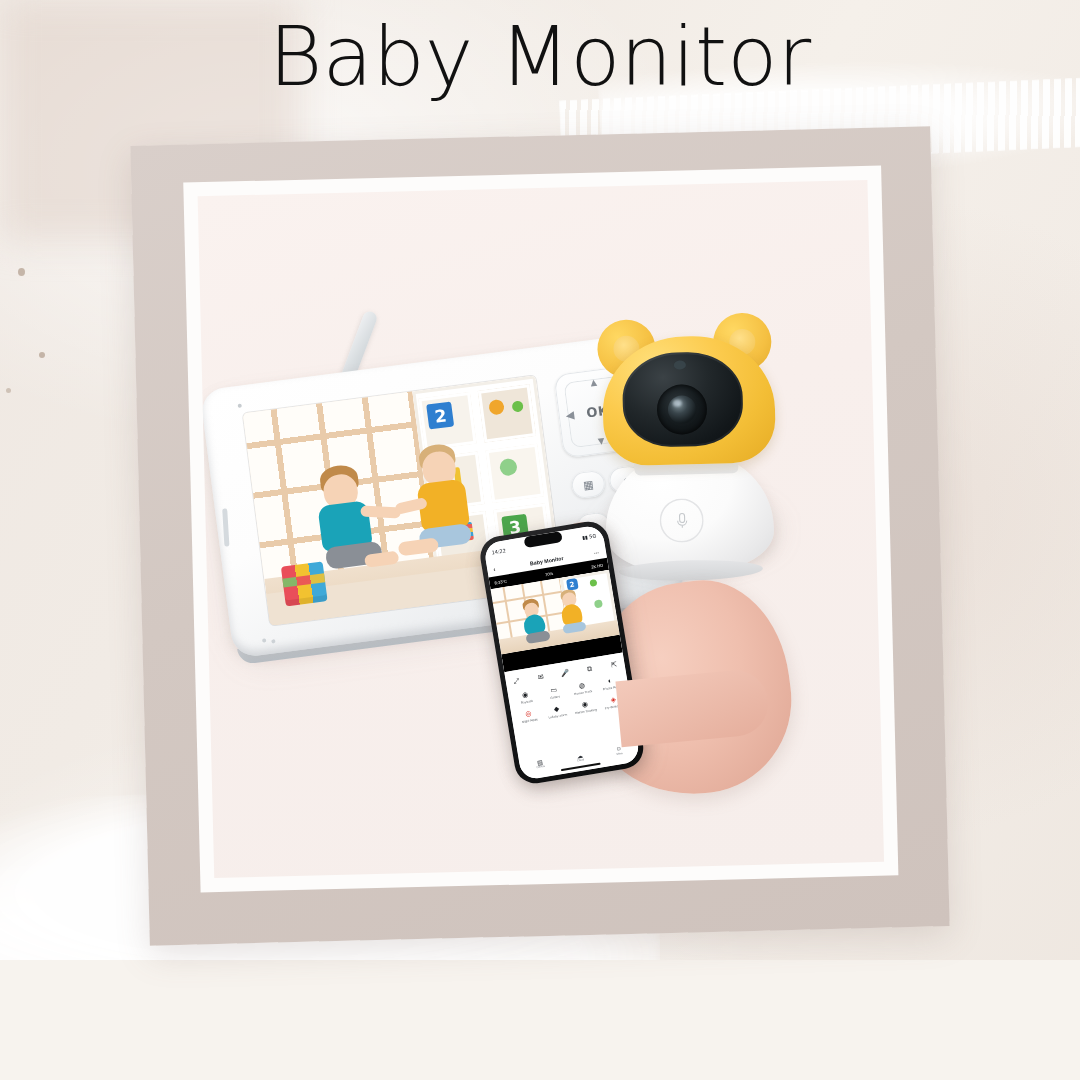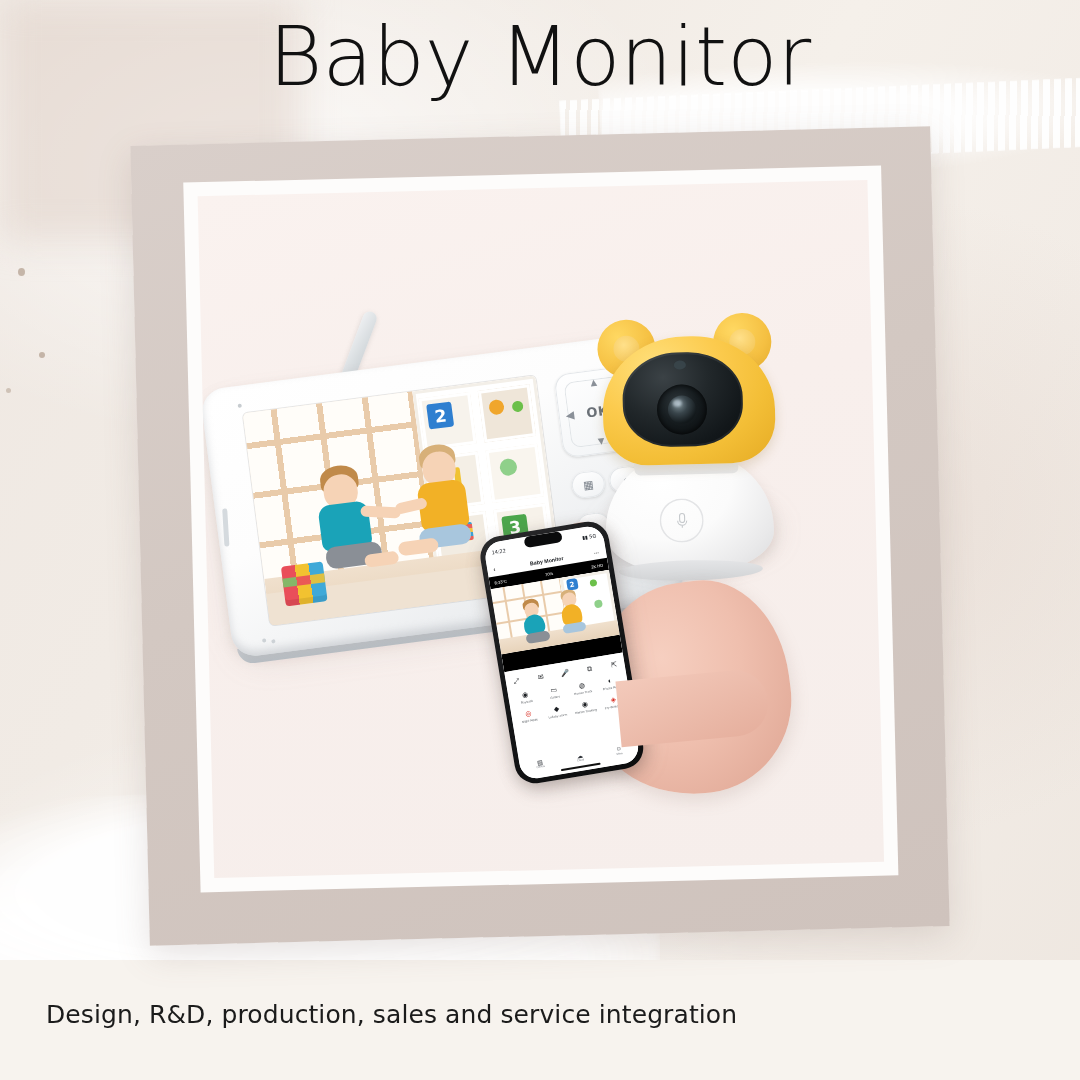--- a/index.html
+++ b/index.html
@@ -594,15 +594,14 @@
             </div>
           </div>
 
           <div class="finger" style="left:120px;top:150px;width:150px;height:66px;transform:rotate(-4deg);border-radius:0 40px 40px 0;background:linear-gradient(160deg,#f3cabb,#e5ae9c);"></div>
         </div>
 
       </div>
     </div>
   </div>
 
-  <div class="caption">Design, R&amp;D, production, sales and service integration</div>
 
 </div>
 
 </body></html>

